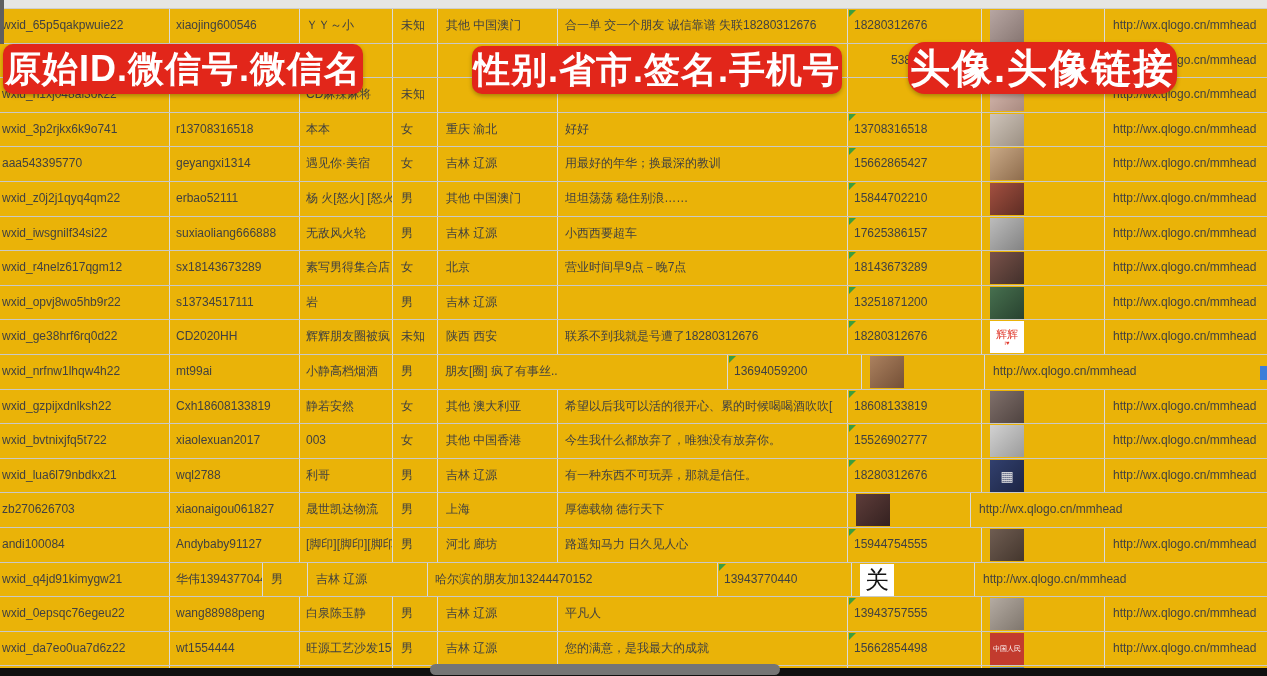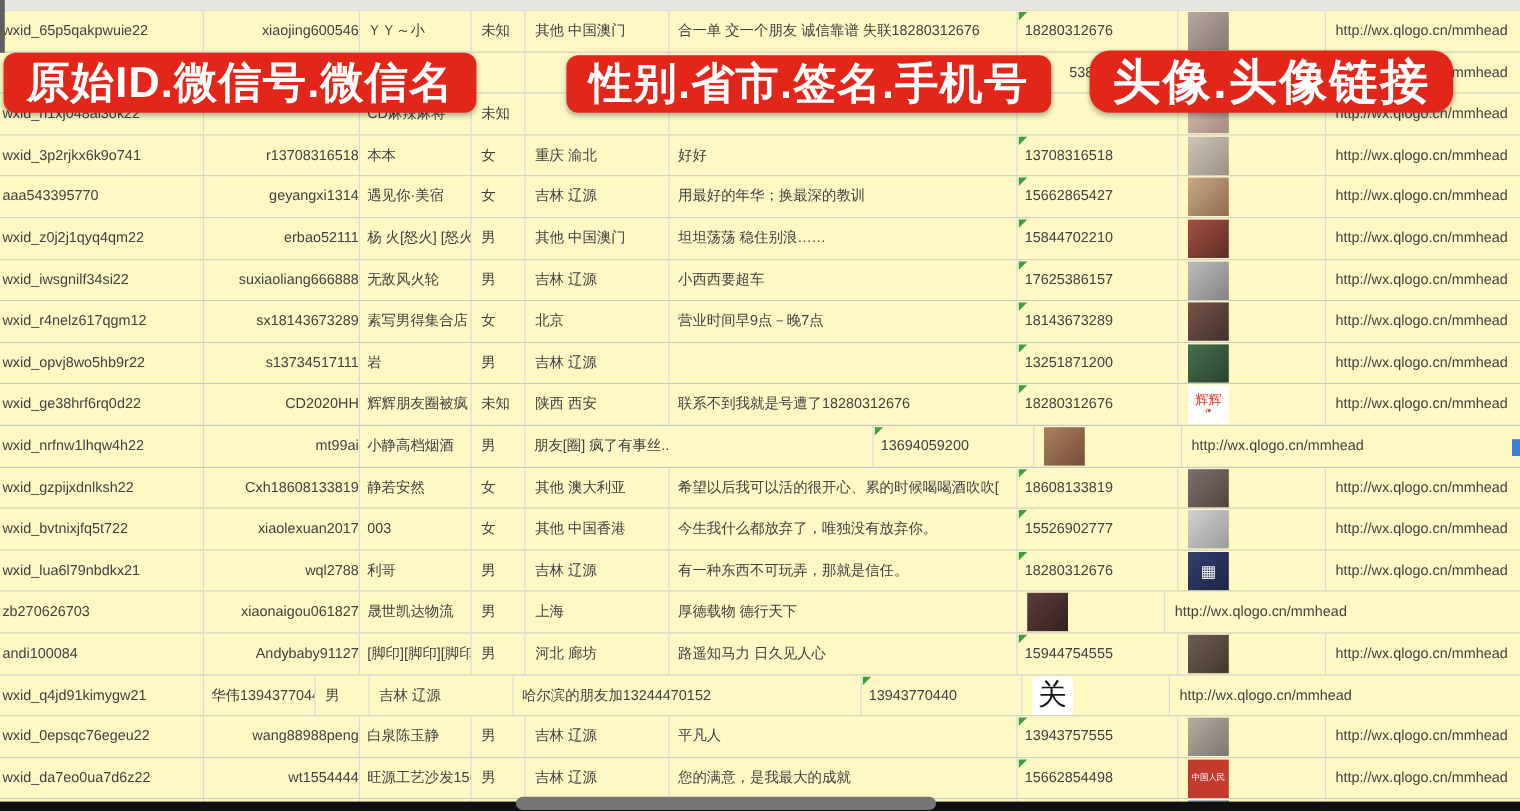--- a/index.html
+++ b/index.html
@@ -5,28 +5,28 @@
   * { margin:0; padding:0; box-sizing:border-box; }
   html,body { width:1267px; height:676px; overflow:hidden; }
   body {
     font-family:"Liberation Sans","DejaVu Sans",sans-serif;
     background:#f3f3f0; position:relative;
   }
   #stage { position:absolute; inset:0; overflow:hidden; }
 
   
   .sheet { position:absolute; left:0; top:8px; width:1267px; border-top:1px solid #cfcfcd; }
-  .row { display:flex; height:34.6px; background:#fef9c3; border-bottom:1px solid #c9c9c7; }
+  .row { display:flex; height:34.6px; background:#eab308; border-bottom:1px solid #c9c9c7; }
   .cell {
     position:relative; height:100%; border-right:1px solid #dadad8;
     font-size:12px; color:#414141; line-height:33px;
     white-space:nowrap; overflow:hidden;
   }
   .c-wxid   { width:170px; padding-left:2px; }
-  .c-wxno   { width:130px; padding-left:6px;text-align:right; }
+  .c-wxno   { width:130px; padding-left:6px; }
   .c-name   { width:93px;  padding-left:6px; }
   .c-gender { width:45px;  padding-left:8px; }
   .c-region { width:120px; padding-left:8px; }
   .c-sig    { width:290px; padding-left:7px; }
   .c-phone  { width:134px; padding-left:6px; }
   .c-avatar { width:123px; }
   .c-link   { width:162px; padding-left:8px; border-right:none; }
 
   .avatar-box {
     position:absolute; left:8px; top:1px; width:34px; height:32px;
@@ -37,21 +37,21 @@
 
   .err-tri {
     position:absolute; left:1px; top:1px; width:0; height:0;
     border-top:7px solid #3d9e3d; border-right:7px solid transparent;
   }
 
   
   .banner {
     position:absolute; display:flex; align-items:center;
     background:#e2261a; color:#fff; font-weight:bold;
-    border-radius:10px; padding:0 19px; letter-spacing:1px;
+    border-radius:10px; padding:0 2px; letter-spacing:1px;
     box-shadow:0 2px 4px rgba(0,0,0,.28); z-index:30;
     font-family:"Liberation Sans","DejaVu Sans",sans-serif;
   }
   #banner-left   { left:3px;  top:44px; height:50px; font-size:36px; }
   #banner-middle { left:472px; top:46px; height:48px; font-size:36px; }
   #banner-right  { left:908px; top:42px; height:52px; font-size:40px; letter-spacing:2px;border-radius:17px; }
 
   
   .top-strip  { position:absolute; left:0; top:0; width:1267px; height:8px; background:#e6e6e3; z-index:5; }
   .left-strip { position:absolute; left:0; top:0; width:4px; height:44px; background:#5f5f5f; z-index:6; }

